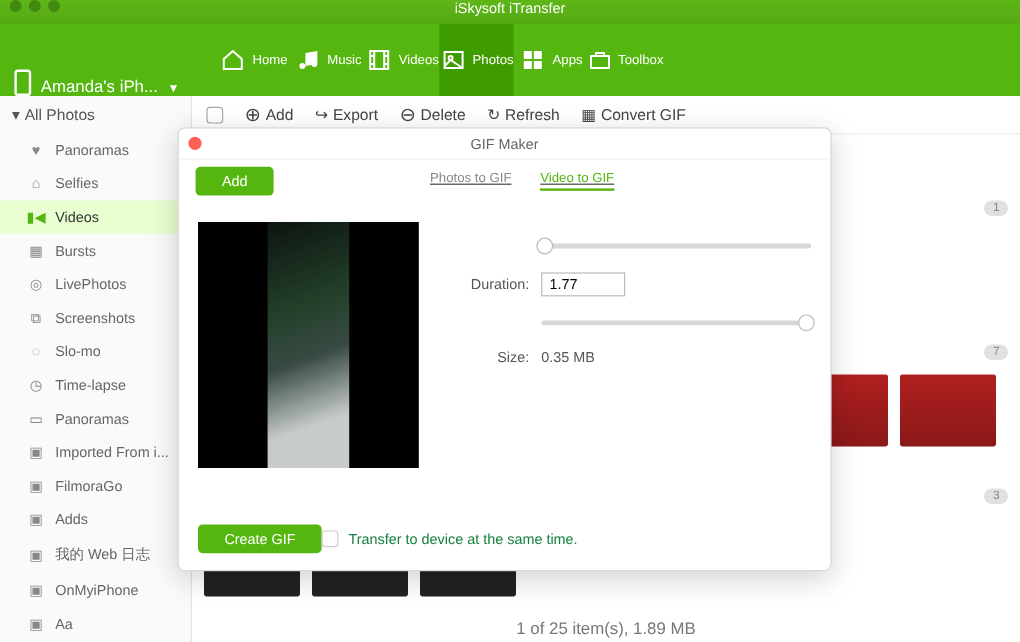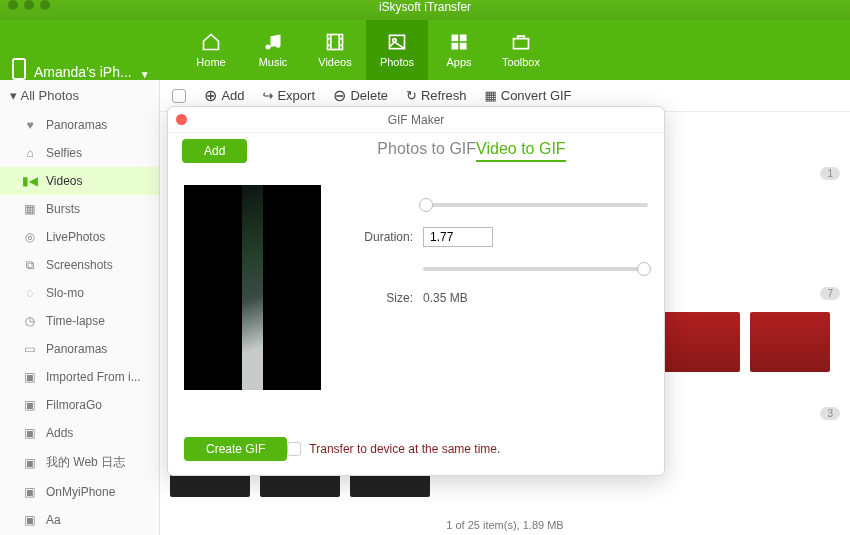--- a/index.html
+++ b/index.html
@@ -7,59 +7,59 @@
   .titlebar { height: 20px; background: linear-gradient(#5eb617,#55aa14); display: flex; padding: 0 8px; position: relative; }
   .tlights { display: flex; gap: 6px; }
   .tlights span { width: 10px; height: 10px; border-radius: 50%; background: #428a0f; display: block; }
   .title { position: absolute; left: 50%; transform: translateX(-50%); color: #fff; font-size: 12px; }
   .toolbar { height: 60px; background: #55b610; display: flex; align-items: stretch; color: #fff; }
   .device { width: 160px; display: flex; align-items: flex-end; gap: 8px; padding-left: 12px; font-size: 14px; }
   .device .ph { width: 14px; height: 22px; border: 2px solid #fff; border-radius: 3px; }
   .dev-name { white-space: nowrap; overflow: hidden; text-overflow: ellipsis; max-width: 100px; }
   .chev { font-size: 10px; }
   .navs { display: flex; margin-left: 20px; }
-  .nav { width: 62px; display: flex; flex-direction: column; align-items: center; justify-content: center; gap: 4px; font-size: 11px; text-align: right; }
+  .nav { width: 62px; display: flex; align-items: center; justify-content: center; gap: 4px; font-size: 11px; text-align: right; }
   .nav.active { background: #3f9c00; }
   .nav .ico { width: 24px; height: 20px; display: flex; align-items: center; justify-content: center; }
   .layout { display: flex; height: 455px; }
   .sidebar { width: 160px; border-right: 1px solid #e3e3e3; overflow-y: auto; background: #fafafa; }
   .shead { padding: 8px 10px; font-size: 13px; color: #555; display: flex; align-items: center; gap: 4px; }
   .sitem { padding: 7px 10px 7px 22px; font-size: 12px; color: #666; display: flex; align-items: center; gap: 8px; white-space: nowrap; overflow: hidden; text-overflow: ellipsis; }
   .sitem.active { background: #e9ffd2; color: #333; }
   .sico { width: 16px; height: 14px; flex-shrink: 0; display: flex; align-items: center; justify-content: center; color: #888; }
   .main { flex: 1; position: relative; display: flex; flex-direction: column; }
   .actbar { height: 32px; border-bottom: 1px solid #eee; display: flex; align-items: center; gap: 18px; padding: 0 12px; font-size: 13px; color: #444; }
   .actbar .chk { width: 14px; height: 14px; border: 1px solid #aaa; border-radius: 3px; }
   .act { display: flex; align-items: center; gap: 4px; }
   .grid { flex: 1; padding: 10px 14px; position: relative; }
   .thumbs-mid { position: absolute; right: 20px; top: 200px; display: flex; gap: 10px; }
   .thumbs-bot { position: absolute; left: 10px; bottom: 38px; display: flex; gap: 10px; }
   .thumb { width: 80px; height: 60px; background: #222; border-radius: 2px; flex-shrink: 0; }
   .thumb.red { background: linear-gradient(#b02020,#8a1818); }
   .badge { background: #e0e0e0; color: #888; border-radius: 10px; padding: 1px 7px; font-size: 10px; position: absolute; right: 10px; }
-  .status { position: absolute; bottom: 4px; left: 50%; transform: translateX(-50%); font-size: 11px; color: #777; }
-  .modal { position: absolute; left: 167px; top: 106px; width: 498px; height: 370px; background: #fff; border: 1px solid #d8d8d8; border-radius: 6px; box-shadow: 0 6px 24px rgba(0,0,0,0.18); display: flex; flex-direction: column; }
+  .status { position: absolute; bottom: 4px; left: 50%; transform: translateX(-50%); font-size: 14px; color: #777; }
+  .modal { position: absolute; left: 148px; top: 106px; width: 545px; height: 370px; background: #fff; border: 1px solid #d8d8d8; border-radius: 6px; box-shadow: 0 6px 24px rgba(0,0,0,0.18); display: flex; flex-direction: column; }
   .mhead { height: 26px; display: flex; align-items: center; justify-content: center; border-bottom: 1px solid #f0f0f0; position: relative; font-size: 12px; color: #666; }
   .mhead .cls { position: absolute; left: 8px; width: 11px; height: 11px; background: #ff5f57; border-radius: 50%; }
   .mtop { display: flex; align-items: center; padding: 6px 14px; gap: 130px; }
   .btn-add, .btn-create { background: #55b610; color: #fff; border: none; border-radius: 4px; padding: 5px 22px; font-size: 12px; }
-  .tabs { display: flex; font-size: 16px; }
+  .tabs { display: flex; gap: 24px; font-size: 11px; text-decoration: underline; }
   .tab { color: #888; padding-bottom: 2px; }
   .tab.on { color: #55b610; border-bottom: 2px solid #55b610; }
   .mbody { flex: 1; display: flex; padding: 16px; gap: 22px; }
   .preview { width: 245px; height: 205px; background: #000; position: relative; }
   .preview .inner { position: absolute; left: 58px; right: 58px; top: 0; bottom: 0; background: linear-gradient(160deg,#0d1410 0%,#23402a 35%,#394b44 55%,#c7cccb 80%); }
   .ctrls { flex: 1; display: flex; flex-direction: column; gap: 20px; padding-top: 18px; font-size: 12px; color: #555; }
   .row { display: flex; align-items: center; gap: 10px; }
   .row label { width: 70px; text-align: right; }
   .ibox { border: 1px solid #bbb; padding: 2px 6px; font-size: 12px; width: 90px; background: #fff; }
   .slider { width: 225px; height: 4px; background: #d8d8d8; border-radius: 2px; position: relative; }
   .sknob { position: absolute; top: -5px; width: 14px; height: 14px; background: #fff; border: 1px solid #bbb; border-radius: 50%; }
   .mfoot { display: flex; align-items: center; padding: 0 16px 14px; }
-  .xfer { display: flex; gap: 8px; color: #7f1d1d; font-size: 12px; }
+  .xfer { display: flex; gap: 8px; color: #15803d; font-size: 12px; }
   .xfer .cb { width: 14px; height: 14px; border: 1px solid #ccc; border-radius: 3px; }
 </style>
 </head>
 <body>
 
 <div class="titlebar">
   <div class="tlights">
     <span></span>
     <span></span>
     <span></span>

